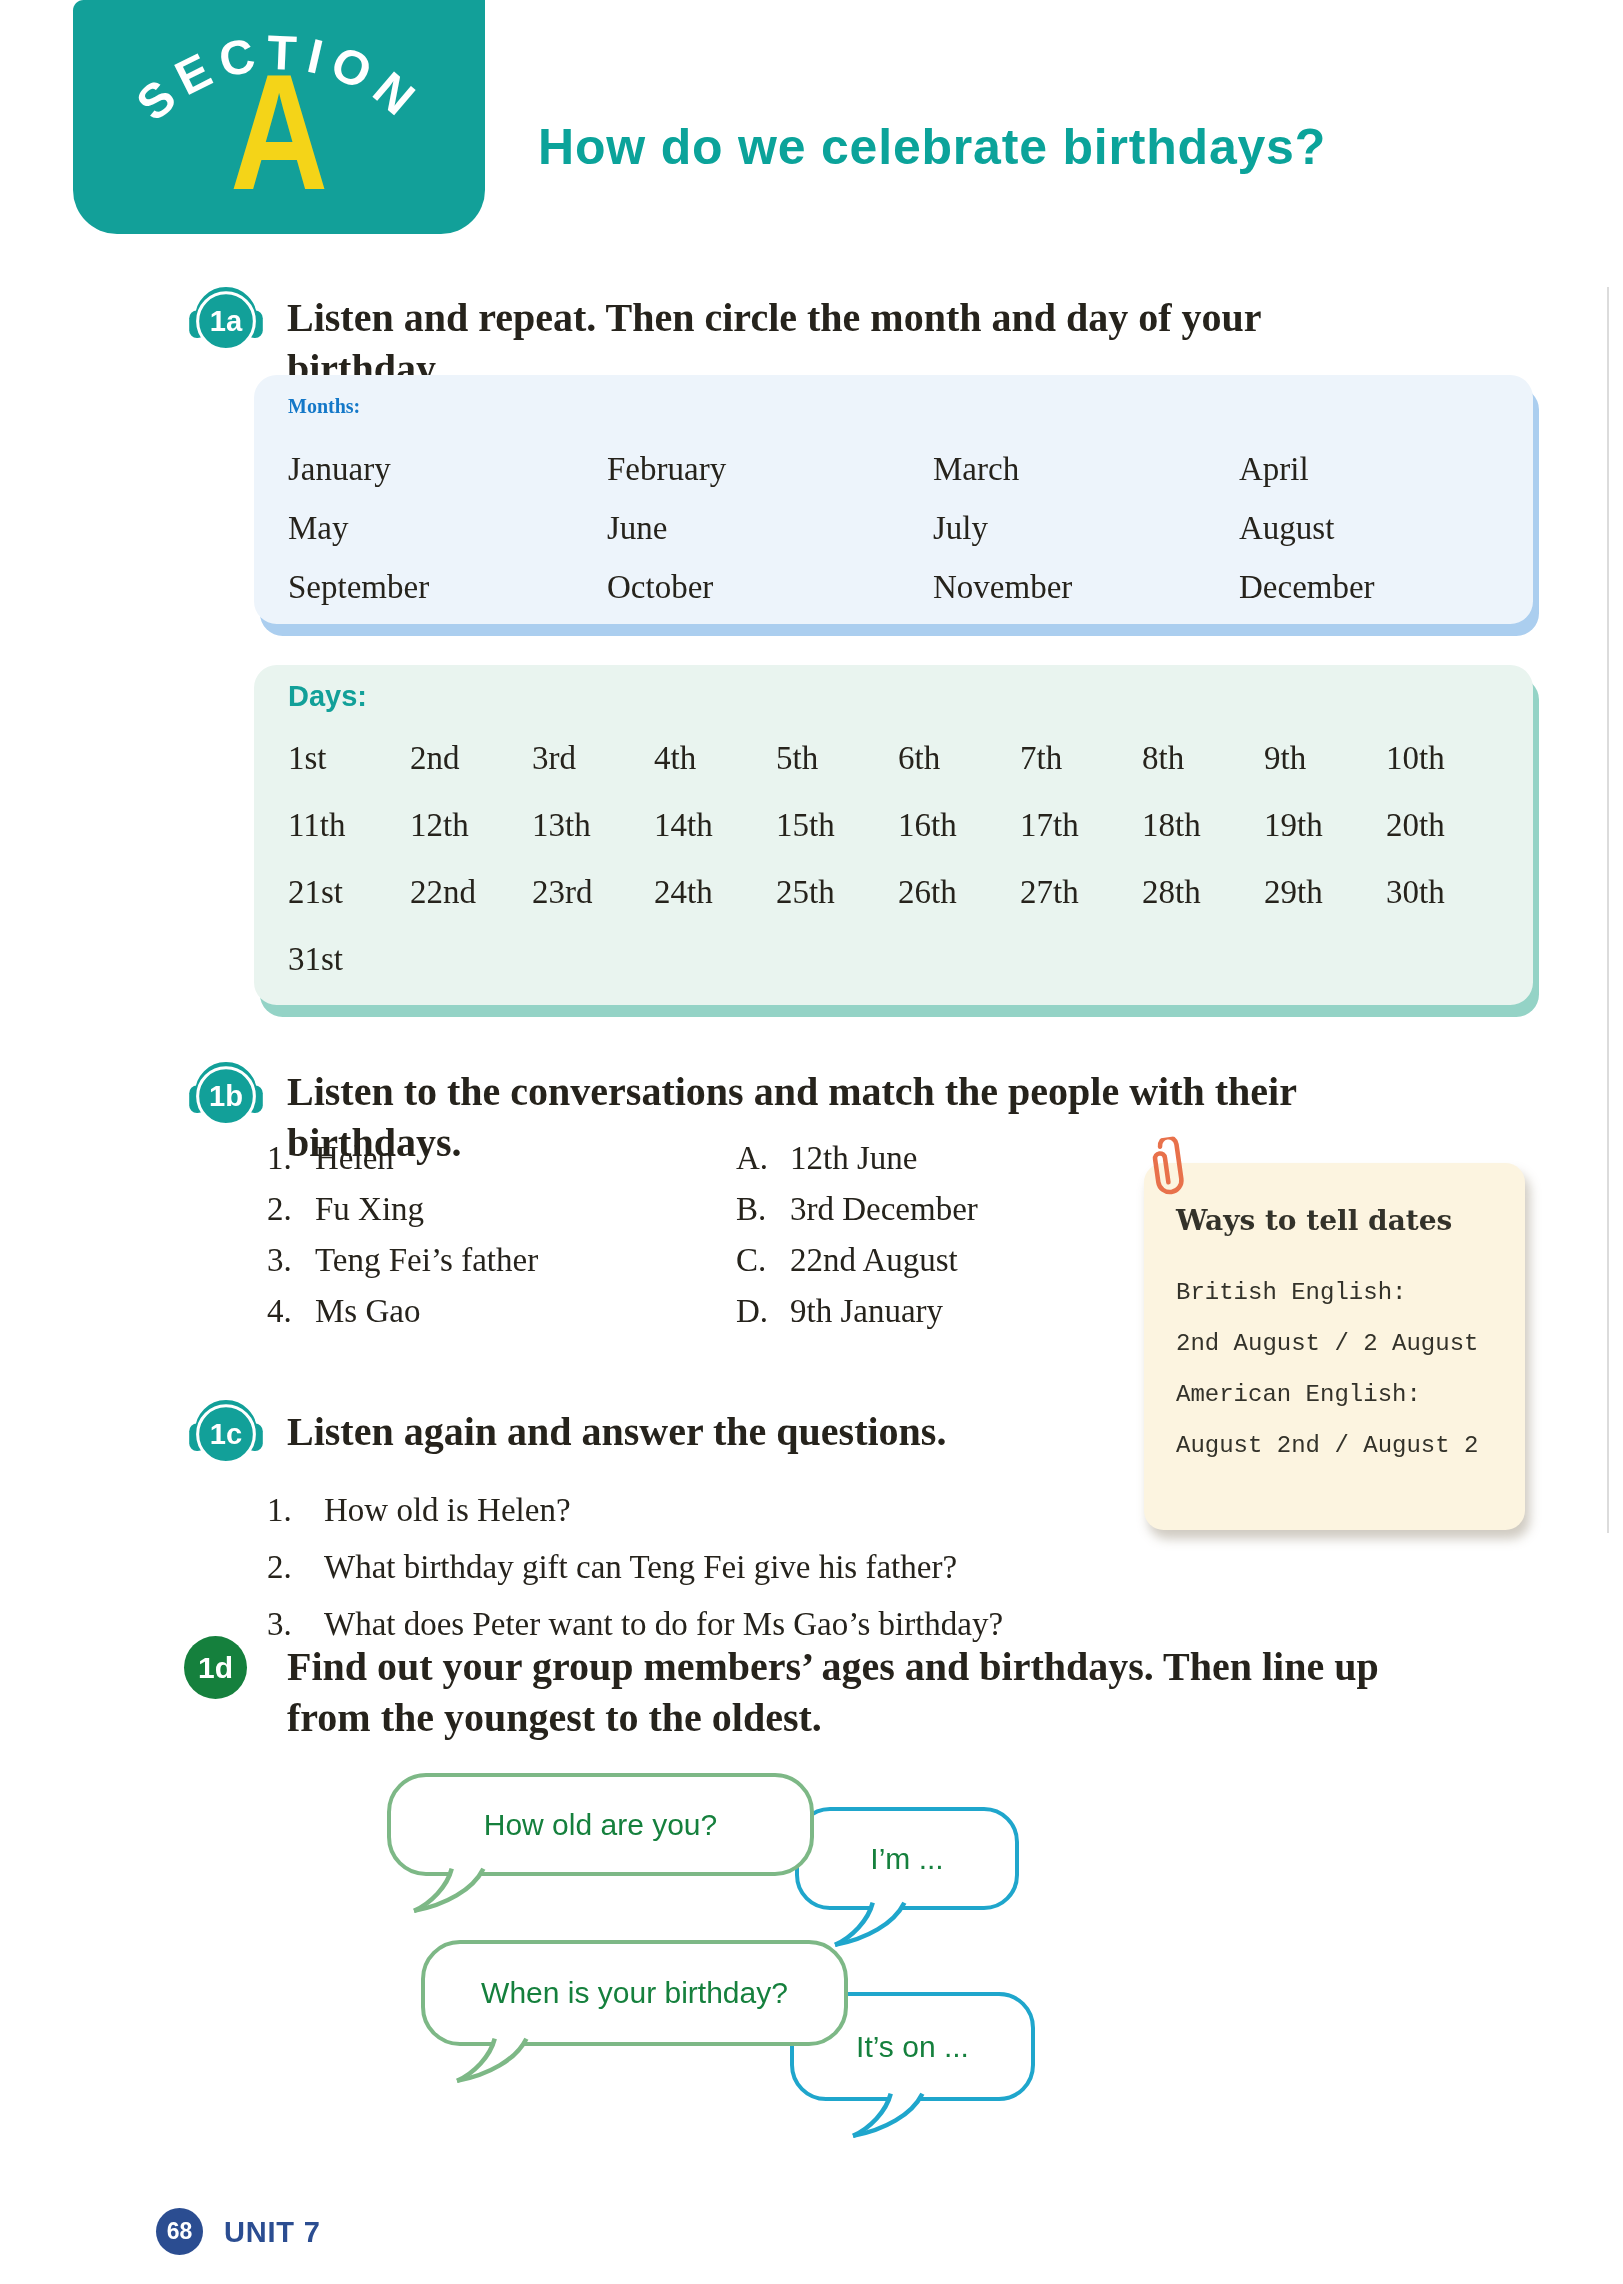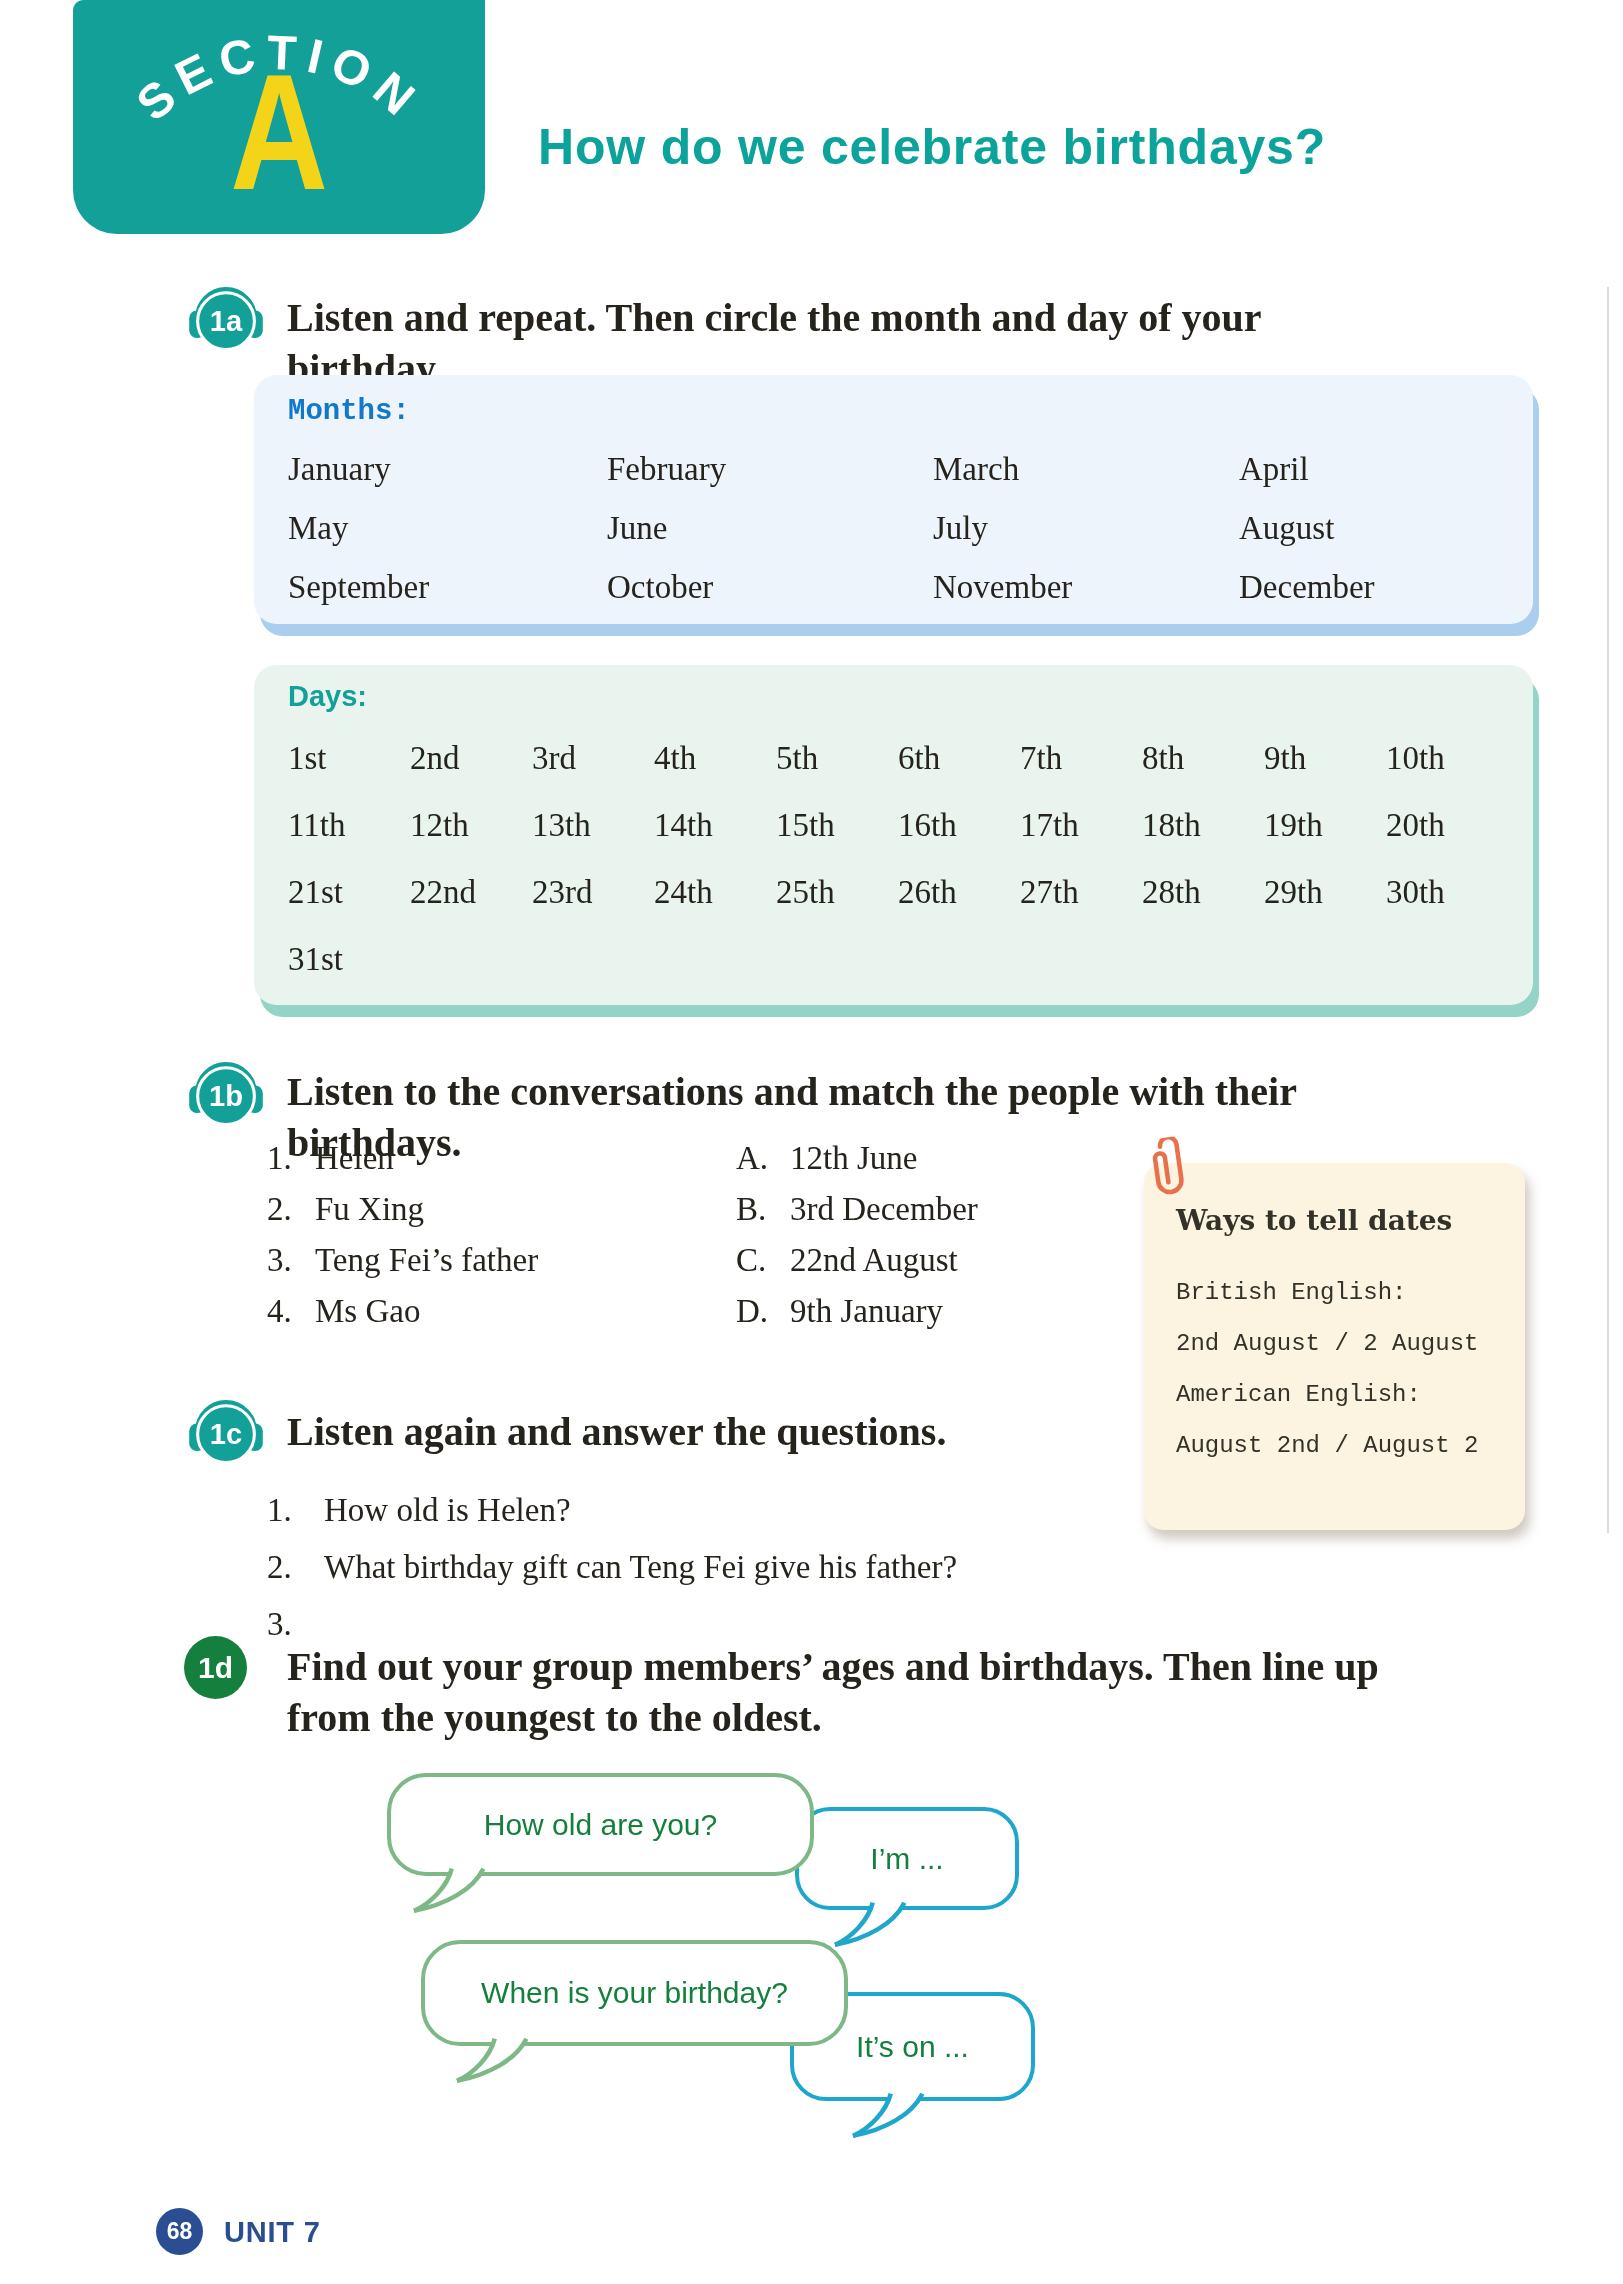--- a/index.html
+++ b/index.html
@@ -36,22 +36,22 @@
   
   .instruction{
     font-weight:bold;font-size:40px;line-height:51px;color:#26231c;
   }
 
   
   #months-box{
     left:254px;top:375px;width:1279px;height:249px;background:#edf4fb;
     border-radius:22.7px;box-shadow:6px 12px 0 #abceef;
   }
-  #months-label{left:288px;top:395px;font-family:Liberation Mono, monospace;
-    font-weight:bold;font-size:29px;color:#1478c8;}
+  #months-label{left:288px;top:395px;font-family:Liberation Serif, serif;
+    font-weight:bold;font-size:20px;color:#1478c8;}
   #months-grid{
     left:288px;top:440px;width:1215px;display:grid;
     grid-template-columns:319px 326px 306px auto;grid-auto-rows:59px;
     align-items:center;font-size:33px;
   }
   #days-box{
     left:254px;top:665px;width:1279px;height:340px;background:#e9f4ef;
     border-radius:22.7px;box-shadow:6px 12px 0 #94d3c6;
   }
   #days-label{left:288px;top:680px;font-family:"Liberation Sans",sans-serif;
@@ -266,20 +266,21 @@
     <div class="row">
       <span class="num">1.</span>
       <span>How old is Helen?</span>
     </div>
     <div class="row">
       <span class="num">2.</span>
       <span>What birthday gift can Teng Fei give his father?</span>
     </div>
     <div class="row">
       <span class="num">3.</span>
+      <span>What does Peter want to do for Ms Gao’s birthday?</span>
     </div>
   </div>
 
   <div class="abs plain-badge" style="left:184px;top:1636px;">
     <span>1d</span>
   </div>
   <div class="abs instruction" style="left:287px;top:1641px;width:1163px;">Find out your group members’ ages and birthdays. Then line up from the youngest to the oldest.</div>
 
   <div class="abs bubble blue" style="left:795px;top:1807px;width:224px;height:103px;border-radius:35px;">
     <span class="label">I’m ...</span>

